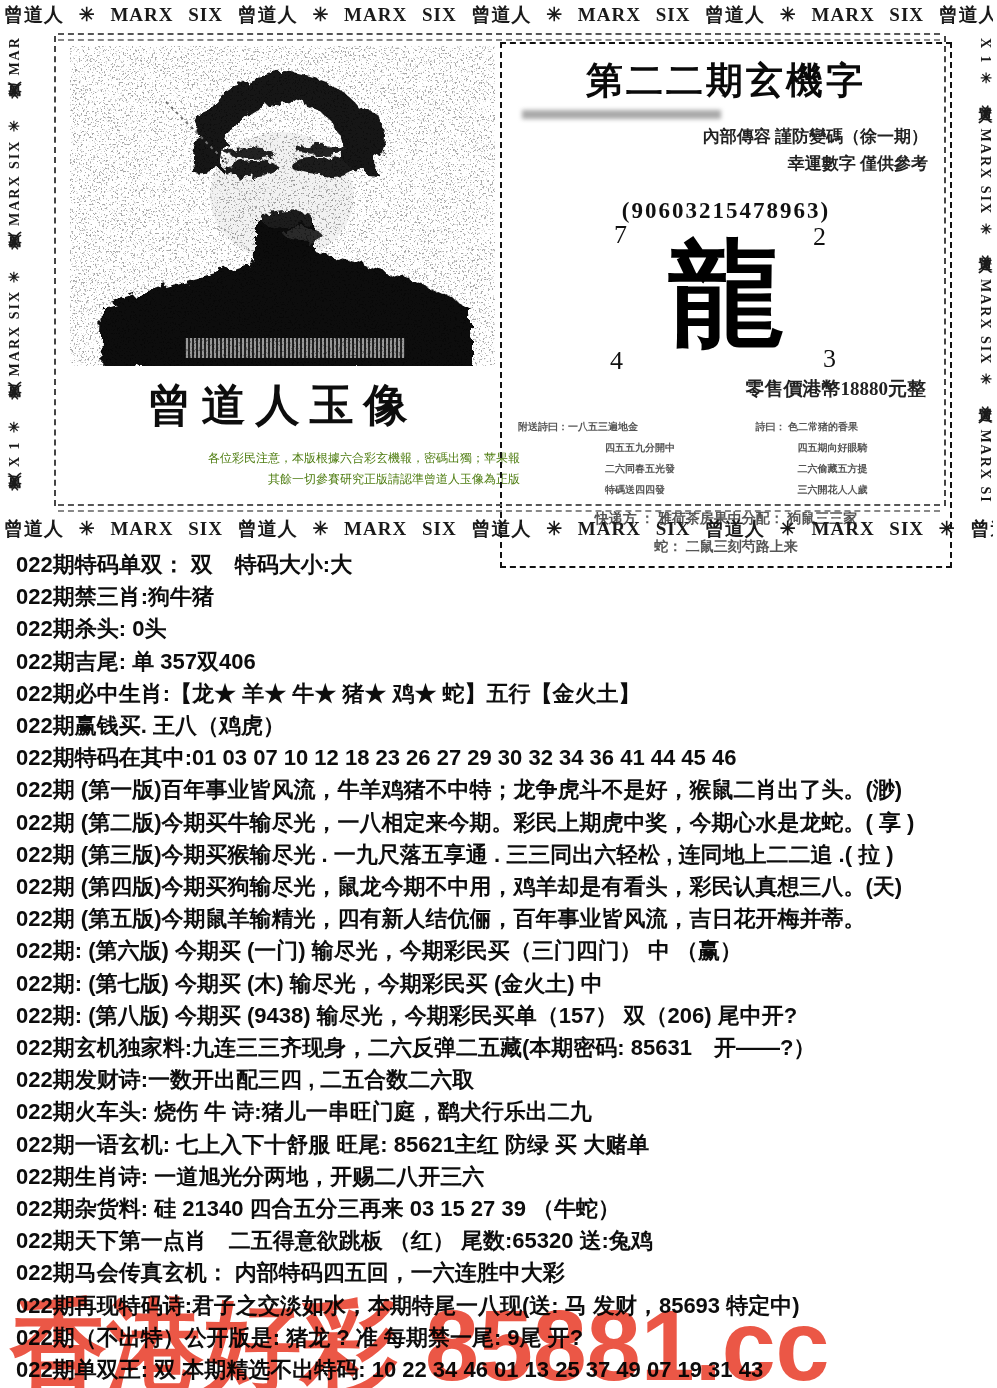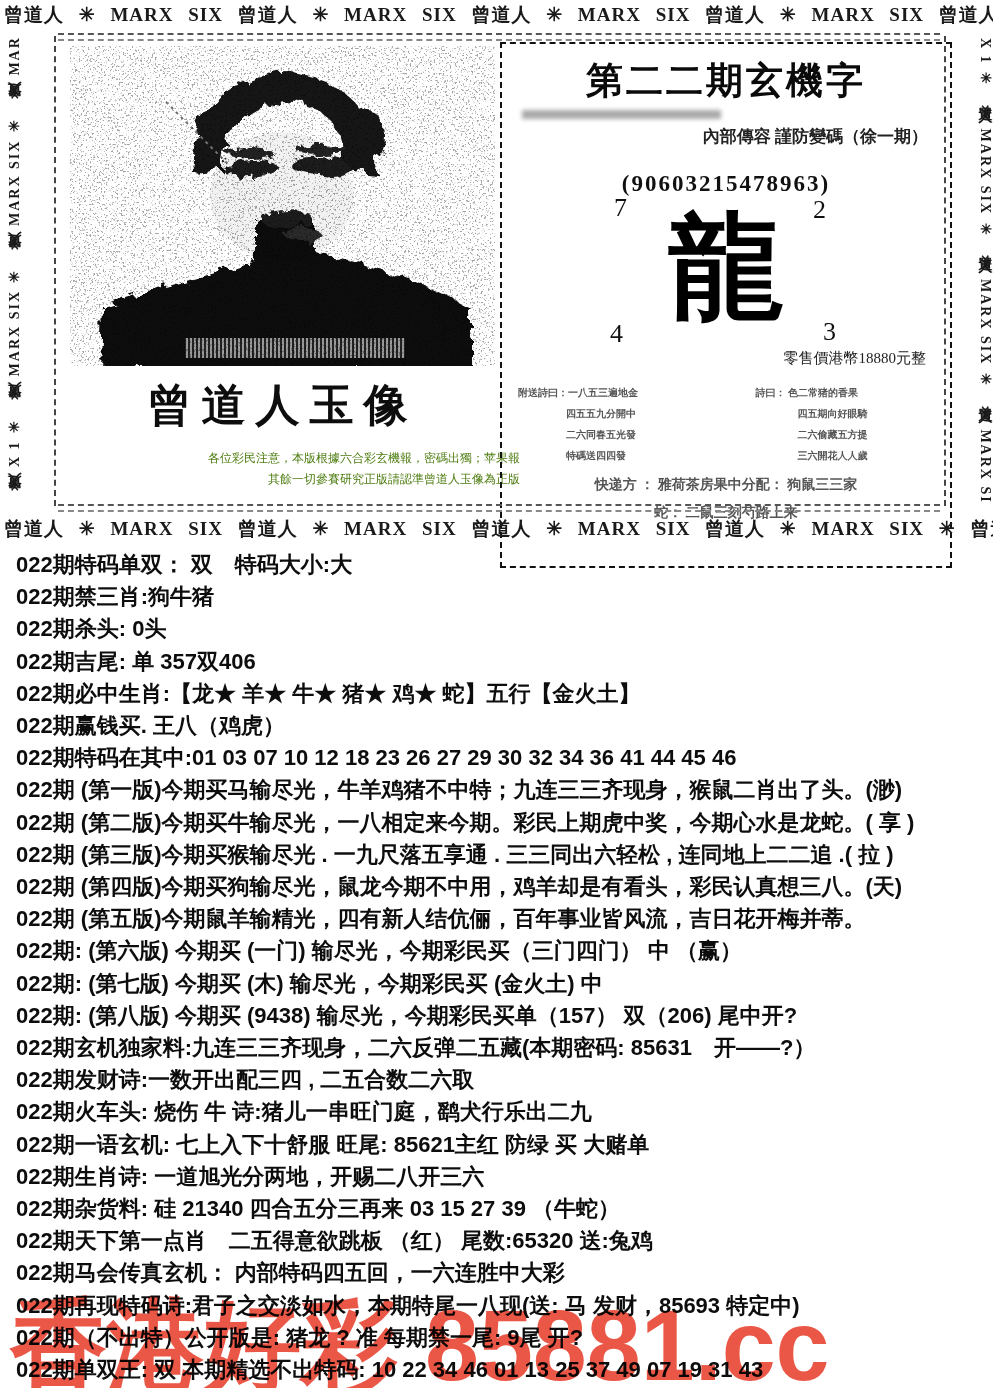--- a/index.html
+++ b/index.html
@@ -36,27 +36,27 @@
   .smudge{height:9px;width:46%;background:#a9a9a9;filter:blur(2px);margin:4px 0 6px 12px;}
   .p-row{display:flex;justify-content:flex-end;padding:0 14px;
          font-family:"Liberation Serif",serif;font-size:17px;font-weight:700;color:#222;margin-top:4px;}
   .lucky{text-align:center;font-family:"Liberation Serif",serif;font-size:23px;font-weight:700;
          letter-spacing:2px;margin-top:23px;color:#111;}
   .dragon{position:relative;height:148px;margin-top:0px;}
   .dragon-char{position:absolute;left:50%;top:50%;transform:translate(-50%,-52%);
                font-size:116px;font-weight:700;font-family:"Liberation Serif",serif;color:#000;}
   .corner{position:absolute;font-size:26px;font-family:"Liberation Serif",serif;color:#111;}
   .c-tl{left:104px;top:-4px}.c-tr{right:116px;top:-2px}.c-bl{left:100px;bottom:-4px}.c-br{right:106px;bottom:-2px}
-  .price{text-align:right;padding-right:16px;font-size:15px;font-family:"Liberation Serif",serif;
-         font-weight:400;color:#222;margin-top:4px;}
+  .price{text-align:right;padding-right:16px;font-size:19px;font-family:"Liberation Serif",serif;
+         font-weight:700;color:#222;margin-top:4px;}
   .poems{display:flex;margin-top:14px;padding-left:8px;font-size:10px;color:#555;line-height:21px;
          font-family:"Liberation Serif",serif;font-weight:700;}
   .poem-col-left{width:56%;}
   .poem-col-right{width:44%;}
-  .poem-ind-l{margin-left:48px;}
+  .poem-ind-l{margin-left:87px;}
   .poem-ind-r{margin-left:42px;}
   .p-foot{text-align:center;font-size:14px;color:#555;margin-top:10px;
           font-family:"Liberation Serif",serif;font-weight:700;}
 
   
   .body-block{position:absolute;left:16px;top:549px;width:978px;}
   .bline{font-size:22px;line-height:32.2px;font-weight:700;white-space:nowrap;overflow:hidden;color:#0d0d0d;}
 
   
   .watermark{position:absolute;left:10px;top:1280px;font-size:100px;font-weight:700;
@@ -117,20 +117,23 @@
     <div>其餘一切參賽研究正版請認準曾道人玉像為正版</div>
   </div>
 
   <div class="panel">
     <div class="panel-title">第二二期玄機字</div>
     <div class="smudge"></div>
     <div class="p-row">
       <span>內部傳容 謹防變碼</span>
       <span>（徐一期）</span>
     </div>
+    <div class="p-row">
+      <span>幸運數字 僅供參考</span>
+    </div>
     <div class="lucky">(90603215478963)</div>
     <div class="dragon">
       <span class="corner c-tl">7</span>
       <span class="corner c-tr">2</span>
       <span class="dragon-char">龍</span>
       <span class="corner c-bl">4</span>
       <span class="corner c-br">3</span>
     </div>
     <div class="price">零售價港幣18880元整</div>
     <div class="poems">
@@ -159,21 +162,21 @@
   <div class="strip strip-bottom">曾道人 ✳ MARX SIX 曾道人 ✳ MARX SIX 曾道人 ✳ MARX SIX 曾道人 ✳ MARX SIX ✳ 曾道人 ✳ MARX SIX ✳</div>
 
   <div class="body-block">
     <div class="bline">022期特码单双： 双　特码大小:大</div>
     <div class="bline">022期禁三肖:狗牛猪</div>
     <div class="bline">022期杀头: 0头</div>
     <div class="bline">022期吉尾: 单 357双406</div>
     <div class="bline">022期必中生肖:【龙★ 羊★ 牛★ 猪★ 鸡★ 蛇】五行【金火土】</div>
     <div class="bline">022期赢钱买. 王八（鸡虎）</div>
     <div class="bline">022期特码在其中:01 03 07 10 12 18 23 26 27 29 30 32 34 36 41 44 45 46</div>
-    <div class="bline">022期 (第一版)今期买马输尽光，牛羊鸡猪不中特；九连三三齐现身，猴鼠二肖出了头。(渺)</div>
+    <div class="bline">022期 (第一版)百年事业皆风流，牛羊鸡猪不中特；龙争虎斗不是好，猴鼠二肖出了头。(渺)</div>
     <div class="bline">022期 (第二版)今期买牛输尽光，一八相定来今期。彩民上期虎中奖，今期心水是龙蛇。( 享 )</div>
     <div class="bline">022期 (第三版)今期买猴输尽光 . 一九尺落五享通 . 三三同出六轻松 , 连同地上二二追 .( 拉 )</div>
     <div class="bline">022期 (第四版)今期买狗输尽光，鼠龙今期不中用，鸡羊却是有看头，彩民认真想三八。(天)</div>
     <div class="bline">022期 (第五版)今期鼠羊输精光，四有新人结伉俪，百年事业皆风流，吉日花开梅并蒂。</div>
     <div class="bline">022期: (第六版) 今期买 (一门) 输尽光，今期彩民买（三门四门） 中 （赢）</div>
     <div class="bline">022期: (第七版) 今期买 (木) 输尽光，今期彩民买 (金火土) 中</div>
     <div class="bline">022期: (第八版) 今期买 (9438) 输尽光，今期彩民买单（157） 双（206) 尾中开?</div>
     <div class="bline">022期玄机独家料:九连三三齐现身，二六反弹二五藏(本期密码: 85631　开——?）</div>
     <div class="bline">022期发财诗:一数开出配三四 , 二五合数二六取</div>
     <div class="bline">022期火车头: 烧伤 牛 诗:猪儿一串旺门庭，鹞犬行乐出二九</div>

